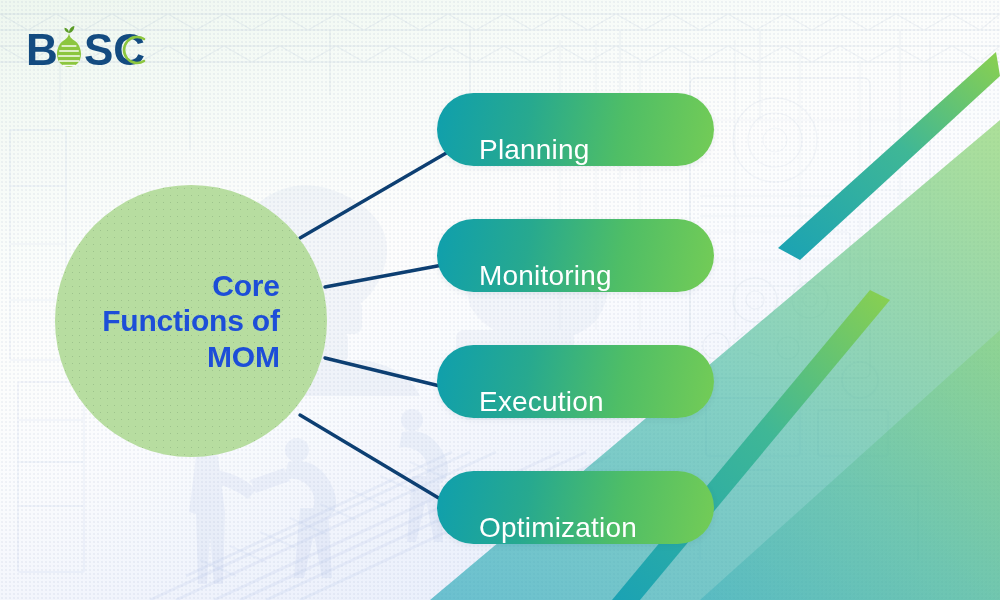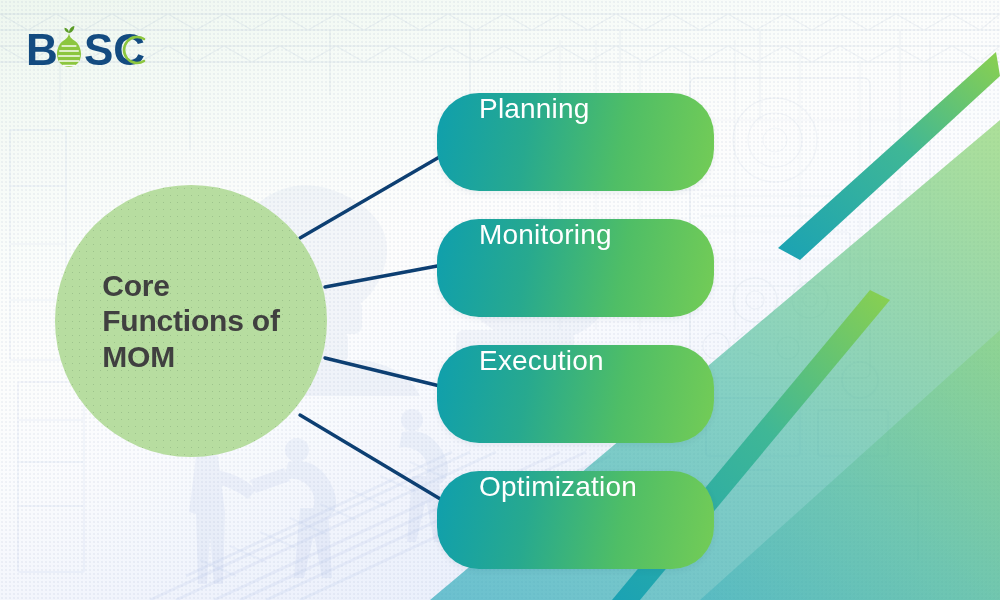--- a/index.html
+++ b/index.html
@@ -93,40 +93,40 @@
     position: absolute;
     inset: 0;
     border-radius: 50%;
     background-image: radial-gradient(rgba(90,130,90,0.28) 0.75px, transparent 0.85px);
     background-size: 7px 7px;
     pointer-events: none;
   }
   .core-label {
     position: relative;
     z-index: 1;
-    color: #404040;
+    color: #1d4ed8;
     font-size: 30px;
     font-weight: bold;
     line-height: 1.18;
-    text-align: left;
+    text-align: right;
     letter-spacing: -0.2px;
     padding: 0 14px;
     white-space: pre-line;
   }
 
   
   .pill {
     position: absolute;
     left: 437px;
     width: 277px;
-    height: 98px;
+    height: 73px;
     border-radius: 42px;
     background: linear-gradient(100deg, #0f9fad 0%, #27a98f 33%, #4fbe66 66%, #74cc56 100%);
     display: flex;
-    align-items: flex-start;
+    align-items: flex-end;
     z-index: 4;
     box-shadow: 0 2px 6px rgba(20,60,90,0.07);
   }
   .pill-label {
     color: #ffffff;
     font-size: 28px;
     font-weight: normal;
     letter-spacing: 0.2px;
     padding-left: 42px;
     white-space: nowrap;

